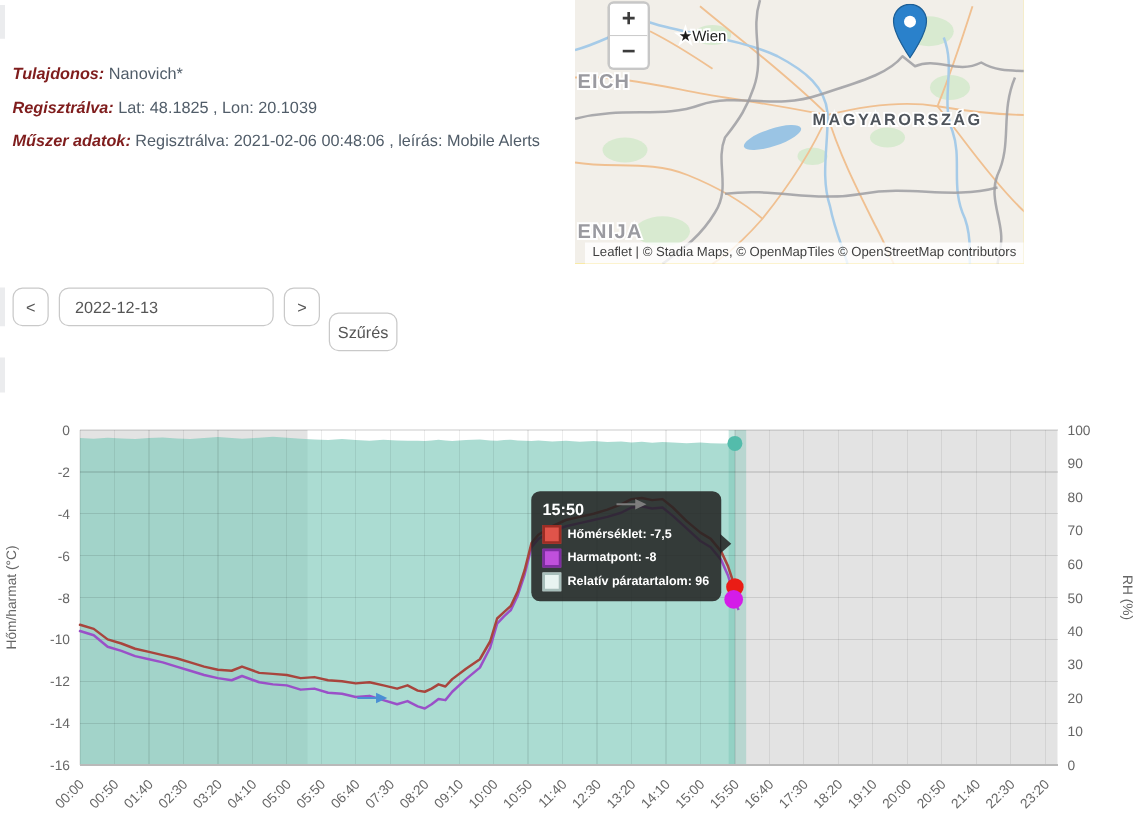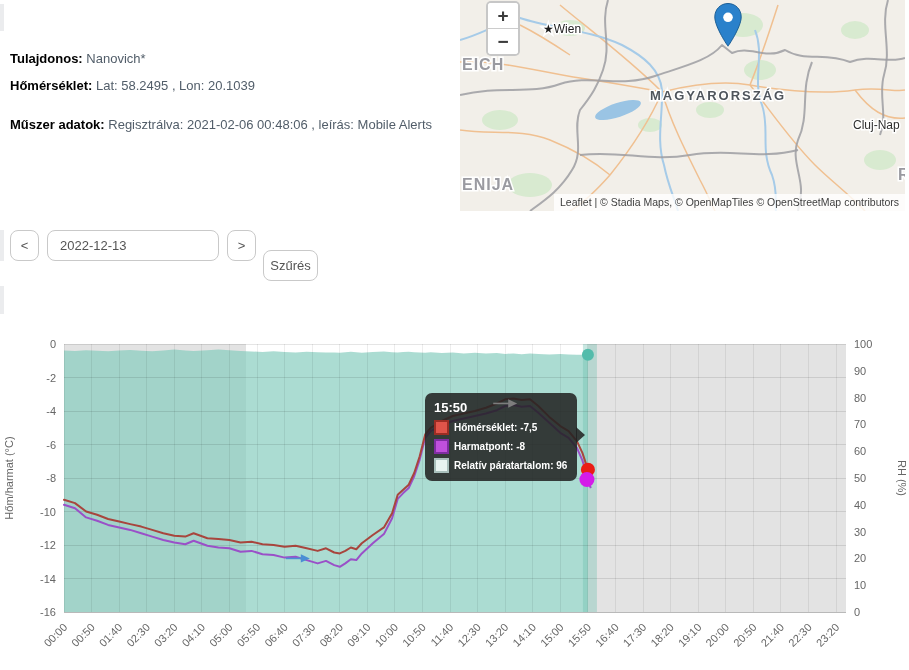--- a/index.html
+++ b/index.html
@@ -4,29 +4,29 @@
 <style>
   html,body{margin:0;padding:0;background:#fff;}
   .page{position:relative;width:909px;height:670px;background:#fff;overflow:hidden;
         font-family:"Liberation Sans",sans-serif;}
   .edge{position:absolute;left:0;width:4px;background:#ebecee;}
   .bar{position:absolute;left:10px;width:433px;background:#f3f4f6;display:flex;align-items:center;
        padding-left:28px;box-sizing:border-box;font-weight:bold;font-size:15px;}
   #title-bar{top:4px;height:27px;color:#3d4b5c;}
   #section-bar{top:286px;height:28px;color:#55657b;}
   .info-line{position:absolute;left:10px;font-size:13px;color:#515d69;white-space:nowrap;}
-  .info-line b{color:#000000;}
+  .info-line b{color:#7f1d1d;font-style:italic;}
   .ctrl{position:absolute;top:230px;height:31px;box-sizing:border-box;background:#fff;
         border:1px solid #c9c9c9;border-radius:8px;color:#555;font-size:13px;
         font-family:"Liberation Sans",sans-serif;text-align:center;}
   #btn-prev{left:10px;width:29px;}
   #date-input{left:47px;width:172px;text-align:left;padding:0 12px;}
   #btn-next{left:227px;width:29px;}
   #btn-filter{left:263px;width:55px;margin-top:20px;}
-  #map{position:absolute;left:460px;top:0;width:445px;height:211px;background:#fde047;overflow:hidden;}
+  #map{position:absolute;left:460px;top:0;width:359px;height:211px;background:#fde047;overflow:hidden;}
   #map-svg{position:absolute;left:0;top:0;}
   #marker-svg{position:absolute;left:254px;top:3px;z-index:2;}
   .leaflet-zoom{position:absolute;left:26px;top:1px;width:30px;border:2px solid rgba(0,0,0,.22);
         border-radius:5px;background:#fff;z-index:3;overflow:hidden;}
   .zbtn{width:100%;height:25px;display:flex;align-items:center;justify-content:center;
         font-size:19px;font-weight:bold;color:#3c3c3c;cursor:pointer;background:#fff;}
   .zbtn.first{border-bottom:1px solid #ccc;}
   .attrib{position:absolute;right:0;bottom:0;background:rgba(255,255,255,.8);font-size:10.5px;
         color:#3e3e3e;padding:2px 6px 3px;z-index:3;white-space:nowrap;}
   #chart-svg{position:absolute;left:0;top:330px;}
@@ -48,24 +48,24 @@
   <div class="edge" style="top:4px;height:27px;"></div>
   <div class="edge" style="top:230px;height:31px;"></div>
   <div class="edge" style="top:286px;height:28px;"></div>
 
 
   <div class="info-line" style="top:51px;">
     <b>Tulajdonos:</b>
     <span>Nanovich*</span>
   </div>
   <div class="info-line" style="top:78px;">
-    <b>Hőmérséklet:</b>
-    <span>Lat: 58.2495 , Lon: 20.1039</span>
-  </div>
-  <div class="info-line" style="top:105px;margin-top:12px;">
+    <b>Regisztrálva:</b>
+    <span>Lat: 48.1825 , Lon: 20.1039</span>
+  </div>
+  <div class="info-line" style="top:105px;">
     <b>Műszer adatok:</b>
     <span>Regisztrálva: 2021-02-06 00:48:06 , leírás: Mobile Alerts</span>
   </div>
 
   <button class="ctrl" id="btn-prev">&lt;</button>
   <input class="ctrl" id="date-input" value="2022-12-13" style="">
   <button class="ctrl" id="btn-next">&gt;</button>
   <button class="ctrl" id="btn-filter">Szűrés</button>
 
 

